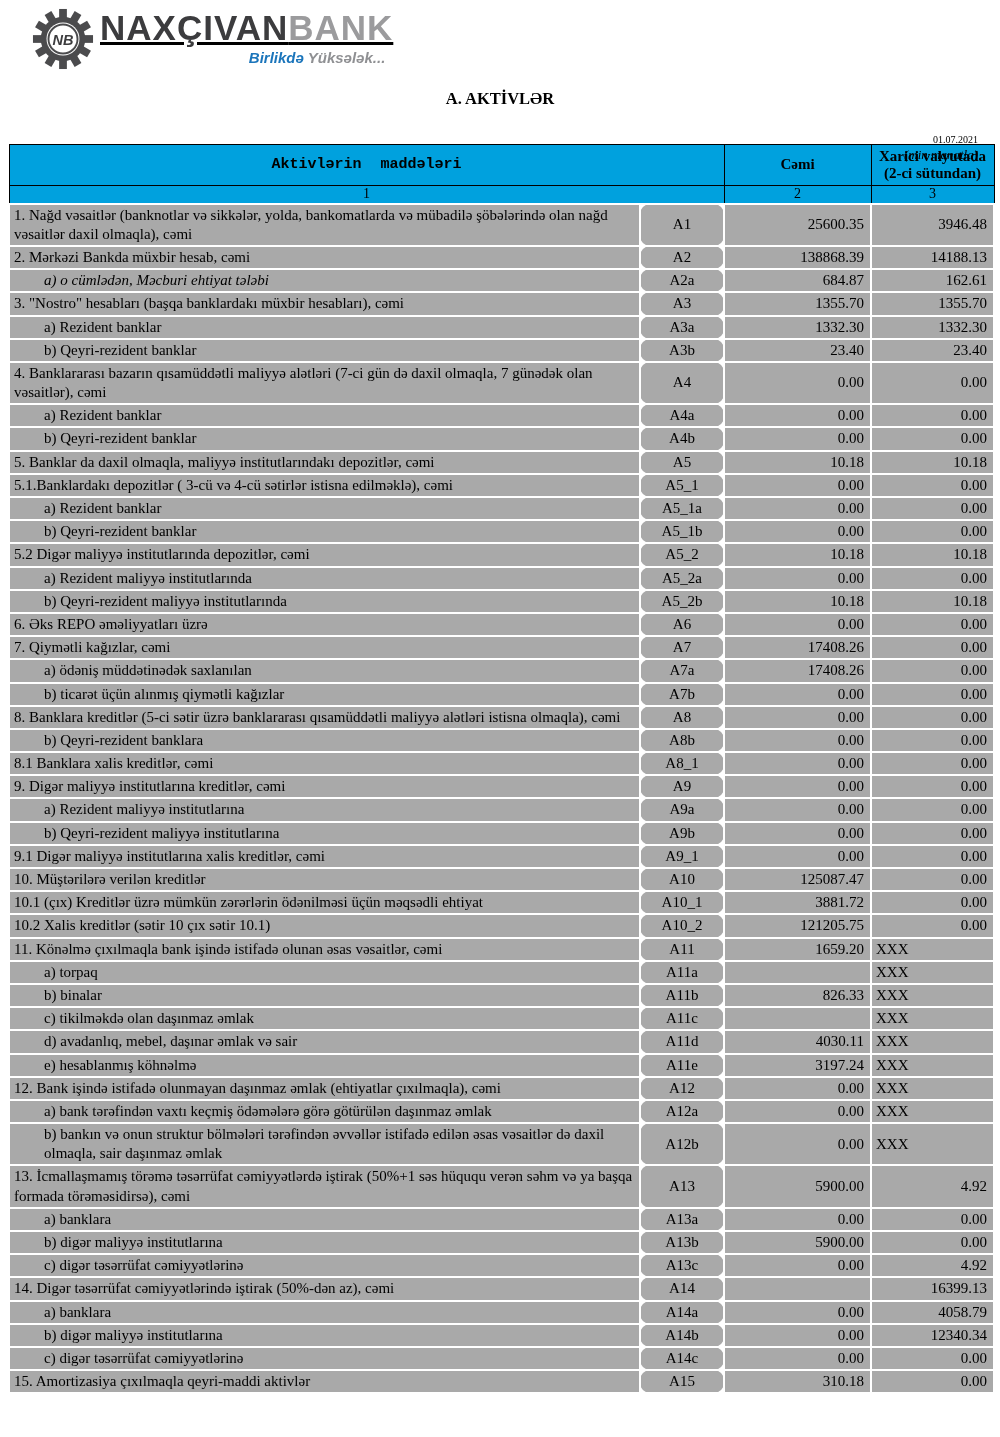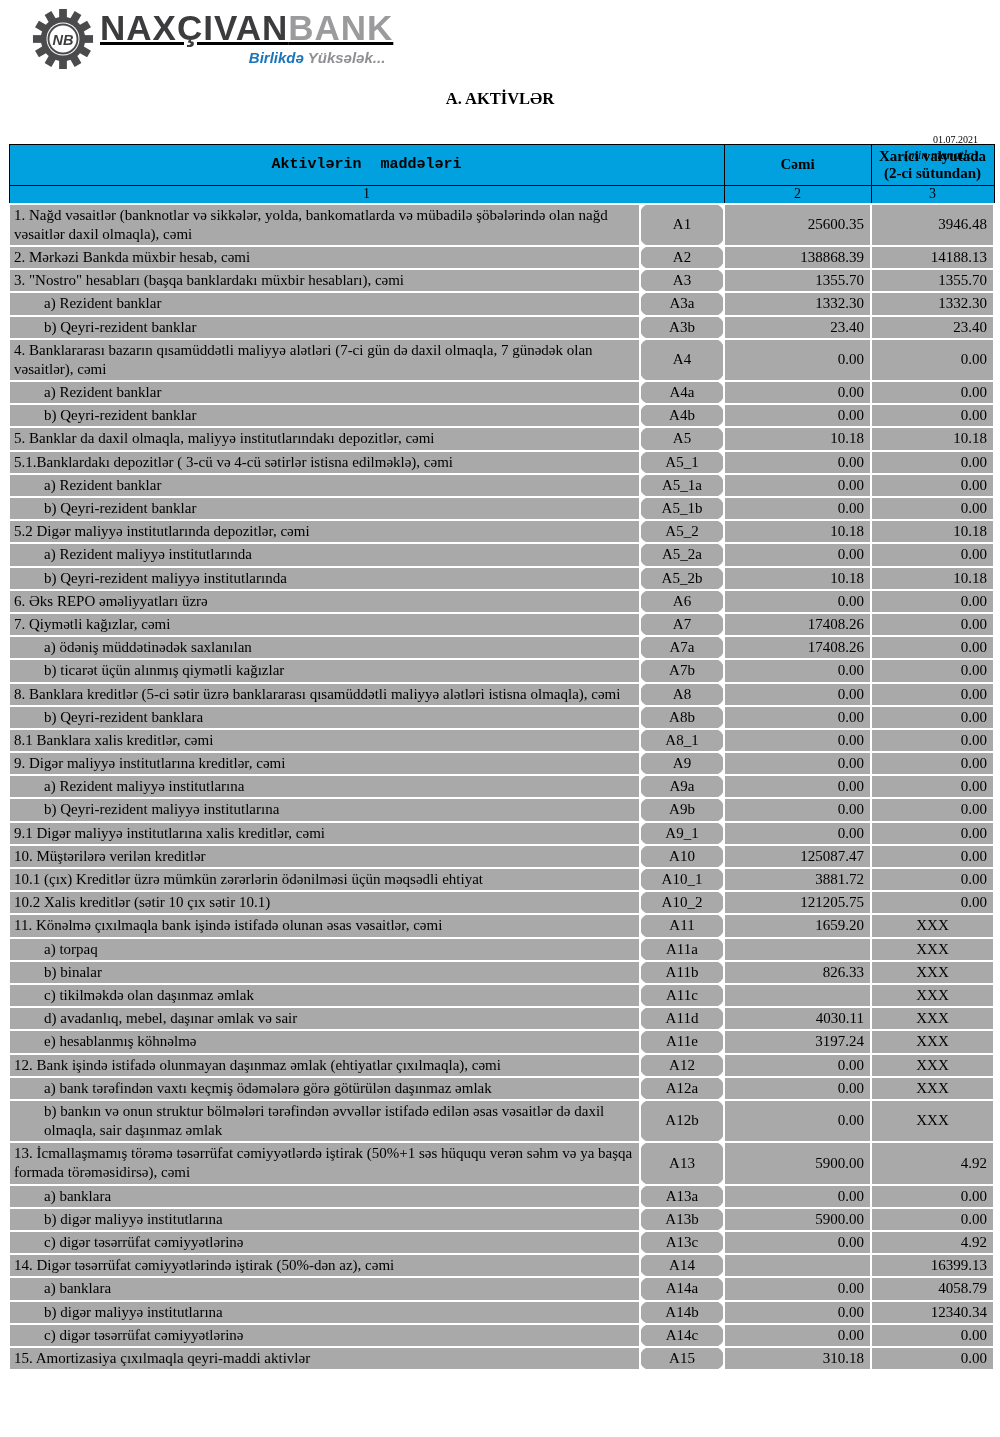--- a/index.html
+++ b/index.html
@@ -35,21 +35,21 @@
   col.c-xar   { width:123px; }
 
   thead th { background:#00a1de; border:1px solid #000; font-weight:bold; font-size:15px; padding:2px 3px; text-align:center; vertical-align:middle; }
   thead tr.main-head th { height:36px; }
   thead th.h-col1 { word-spacing:10px;font-family:Liberation Mono, monospace; }
   thead tr.index-row th { font-weight:normal; font-size:14px; padding:0; height:17px; line-height:1.1; }
 
   tbody td { background:#a9a9a9; border:2px solid #fff; font-size:15px; padding:1px 4px; line-height:1.28; vertical-align:middle; }
   tbody td.code { text-align:center;border-radius:10px; }
   tbody td.num { text-align:right; padding-right:6px; }
-  tbody td.num.center { text-align:center; padding-right:4px;margin-top:27px; }
+  tbody td.num.center { text-align:left; padding-right:4px;margin-top:27px; }
   td.indent-1 { padding-left:34px; }
   td.italic { font-style:italic; }
 </style>
 </head>
 <body>
 
 <div class="page">
 
   <div class="header">
     <div class="brand-line">
@@ -122,20 +122,26 @@
           <td class="num">25600.35</td>
           <td class="num">3946.48</td>
         </tr>
         <tr>
           <td class="label">2. Mərkəzi Bankda müxbir hesab, cəmi</td>
           <td class="code">A2</td>
           <td class="num">138868.39</td>
           <td class="num">14188.13</td>
         </tr>
         <tr>
+          <td class="label indent-1 italic">a) o cümlədən, Məcburi ehtiyat tələbi</td>
+          <td class="code">A2a</td>
+          <td class="num">684.87</td>
+          <td class="num">162.61</td>
+        </tr>
+        <tr>
           <td class="label">3. "Nostro" hesabları (başqa banklardakı müxbir hesabları), cəmi</td>
           <td class="code">A3</td>
           <td class="num">1355.70</td>
           <td class="num">1355.70</td>
         </tr>
         <tr>
           <td class="label indent-1">a) Rezident banklar</td>
           <td class="code">A3a</td>
           <td class="num">1332.30</td>
           <td class="num">1332.30</td>

